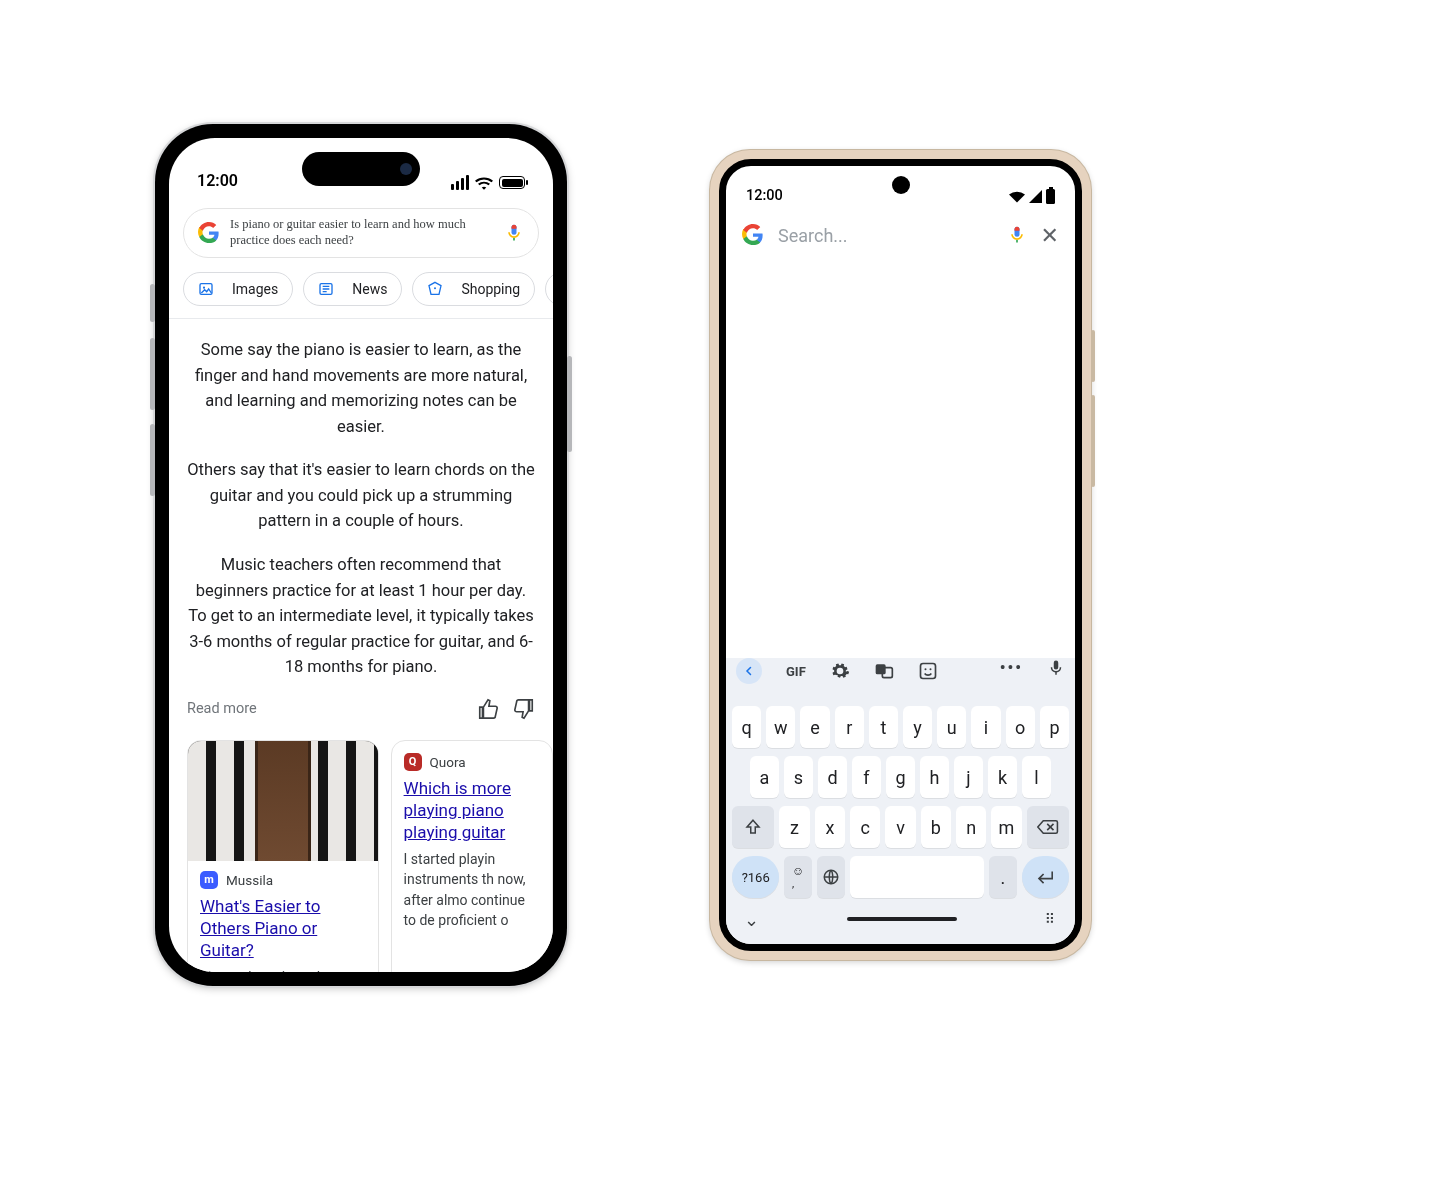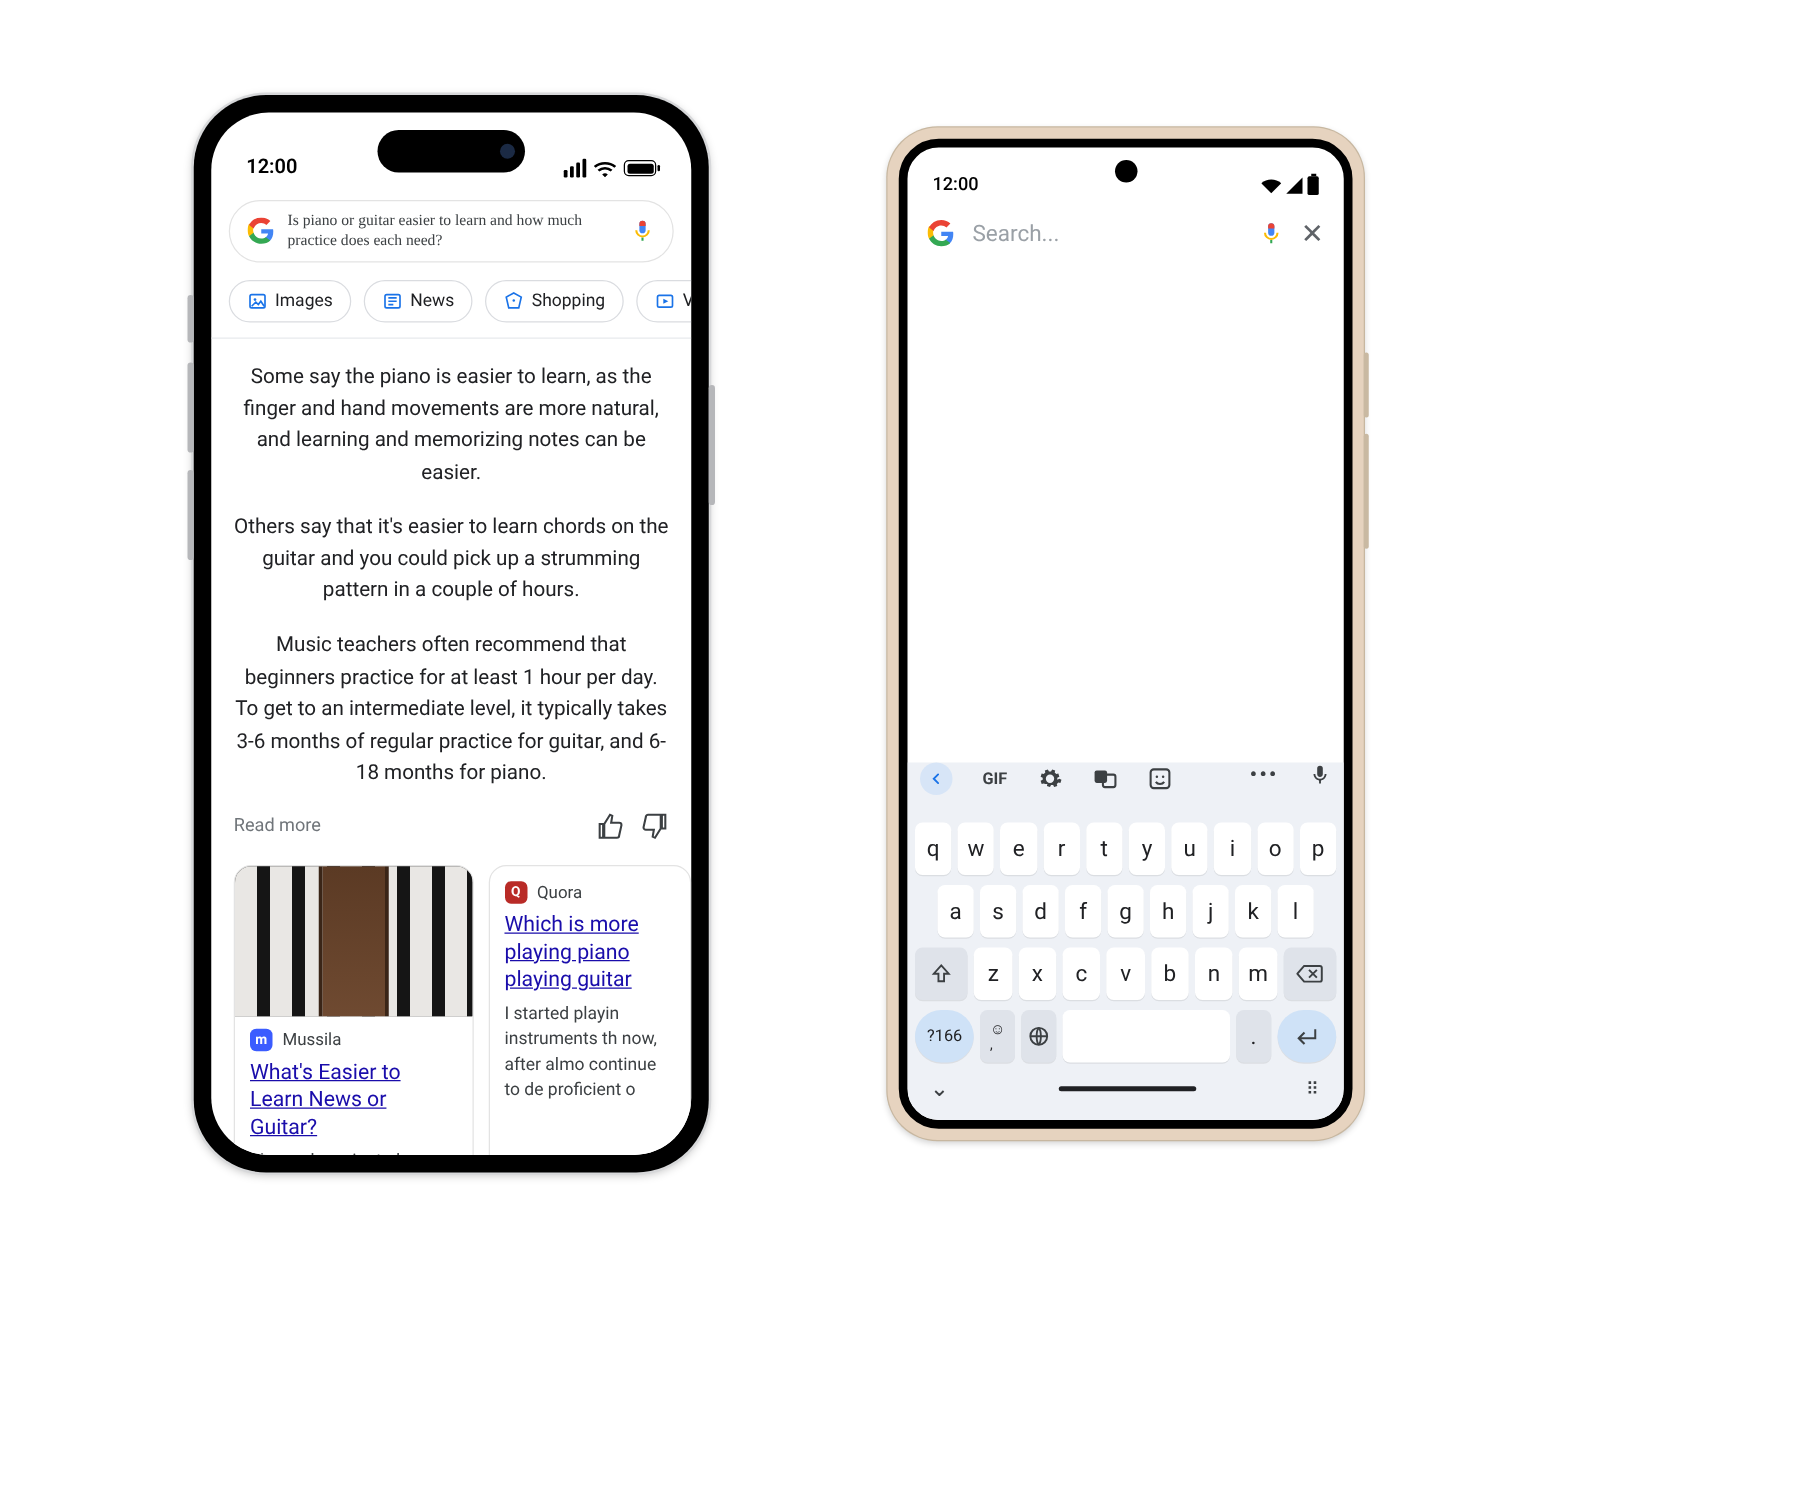--- a/index.html
+++ b/index.html
@@ -3,21 +3,21 @@
 <meta charset="utf-8">
 <style>
   * { box-sizing: border-box; margin: 0; padding: 0; }
   body {
     width: 1440px;
     height: 1200px;
     background: #fff;
     font-family: -apple-system, BlinkMacSystemFont, "Segoe UI", Roboto, Arial, sans-serif;
     position: relative;
   }
-  .stage { position: relative; width: 1440px; height: 1092px; }
+  .stage { position: relative; width: 1440px; height: 1092px; margin-top: 48px; }
 
   
   .iphone {
     position: absolute;
     left: 155px; top: 76px;
     width: 412px; height: 862px;
     border-radius: 58px;
     background: #000;
     box-shadow: 0 0 0 2px #d7d8da, 0 2px 8px rgba(0,0,0,.25);
   }
@@ -52,21 +52,21 @@
   .search-pill {
     margin:12px 14px 0 14px; height:50px; border:1px solid #e3e3e3; border-radius:28px;
     display:flex; align-items:center; padding:0 14px; gap:10px;
   }
   .g-logo { width:22px; height:22px; flex:0 0 22px; }
   .search-text { flex:1; font-size:12.5px; color:#3c4043; line-height:1.25;font-family:Liberation Serif, serif; }
   .mic { width:20px; height:20px; flex:0 0 20px; }
 
   .chips { display:flex; gap:10px; padding:14px 14px 12px 14px; overflow:hidden; }
   .chip {
-    display:flex; align-items:center; gap:6px; height:34px; padding:0 14px;
+    display:flex; align-items:center; gap:18px; height:34px; padding:0 14px;
     border:1px solid #dadce0; border-radius:18px; font-size:14px; color:#202124;
     white-space:nowrap;
   }
   .chip svg{width:16px;height:16px;}
   .divider-line{height:1px;background:#e8eaed;}
 
   .answer { padding:18px 18px 0 18px; font-size:16.5px; line-height:1.55; color:#202124;text-align:center; }
   .answer p{ margin-bottom:18px; }
   .feedback-row{ display:flex; align-items:center; justify-content:space-between; padding:0 18px 8px 18px; }
   .read-more{ color:#70757a; font-size:14.5px; }
@@ -250,21 +250,21 @@
       <div class="cards">
         <div class="card">
           <div class="thumb">
               <div class="kb"></div>
               <div class="neck"></div>
             </div>
           <div class="meta">
               <span class="fav m">m</span>
               <span>Mussila</span>
             </div>
-          <div class="lnk">What's Easier to Learn News or Guitar?</div>
+          <div class="lnk">What's Easier to Others Piano or Guitar?</div>
           <div class="snip">It's much easier to learn a song for the guitar than to learn it for</div>
         </div>
         <div class="card secondary">
           <div class="meta" style="padding-top:12px">
               <span class="fav q">Q</span>
               <span>Quora</span>
             </div>
           <div class="lnk">Which is more playing piano playing guitar</div>
           <div class="snip">I started playin instruments th now, after almo continue to de proficient o</div>
         </div>

